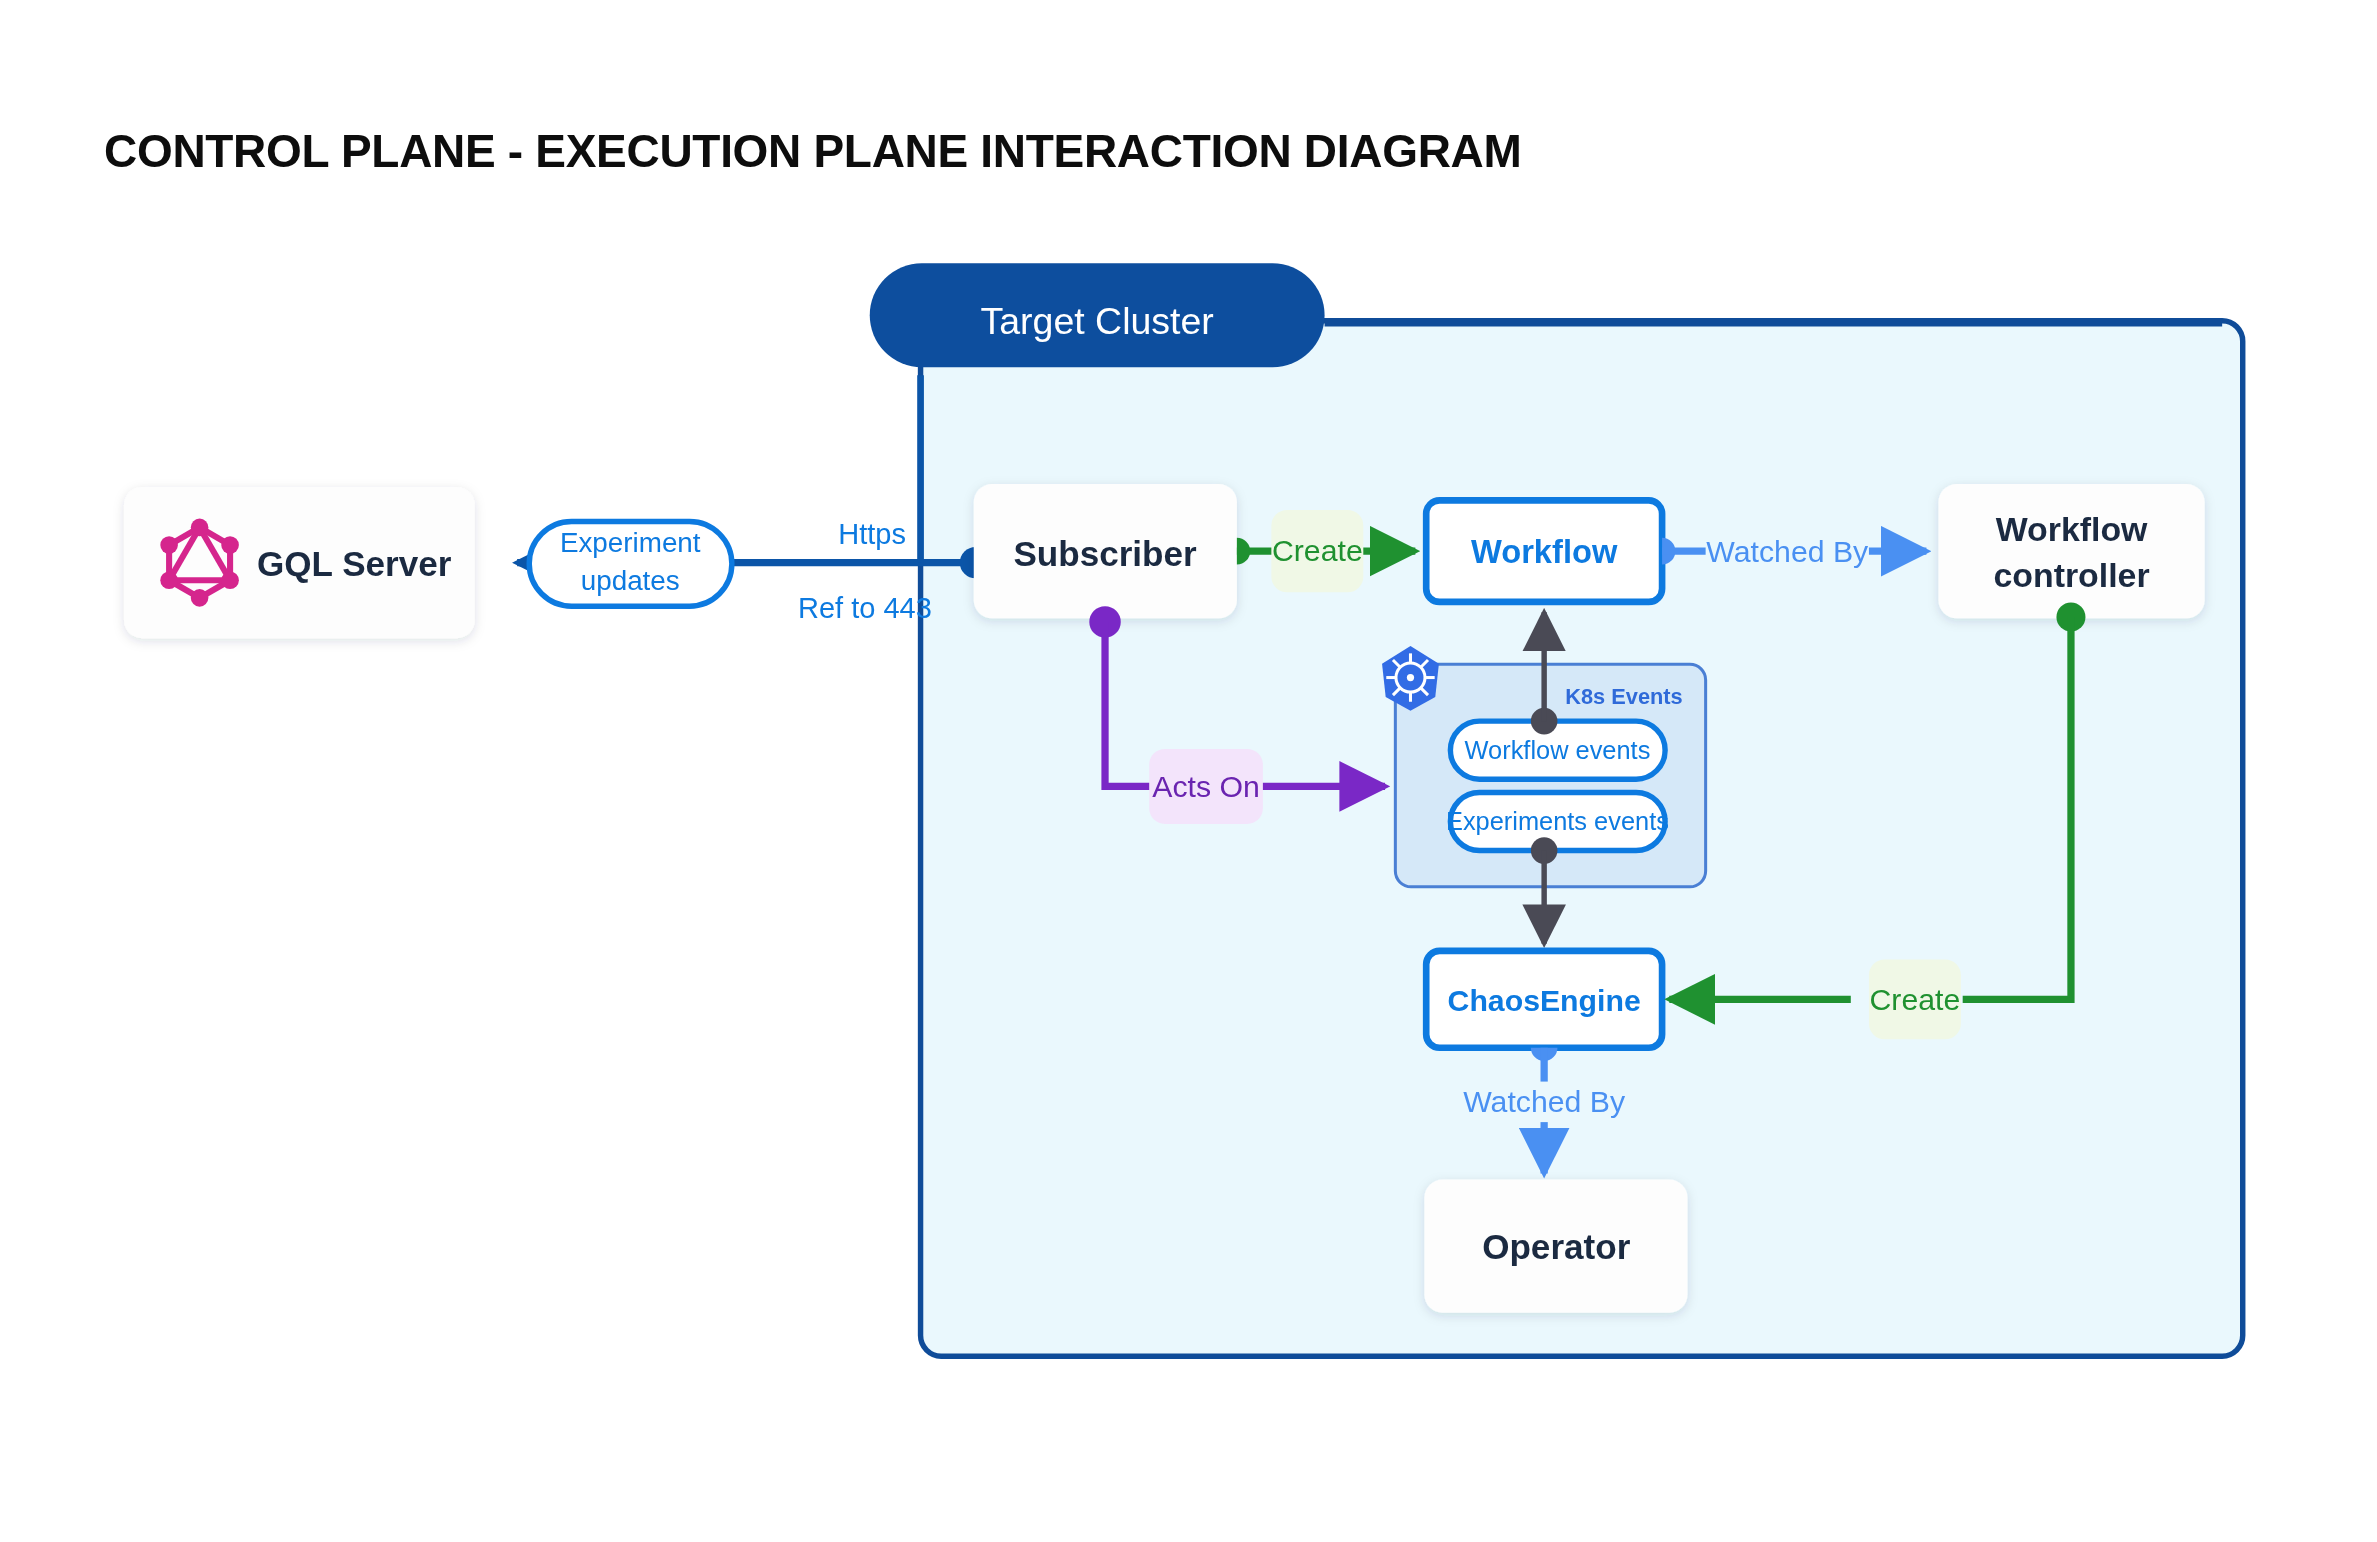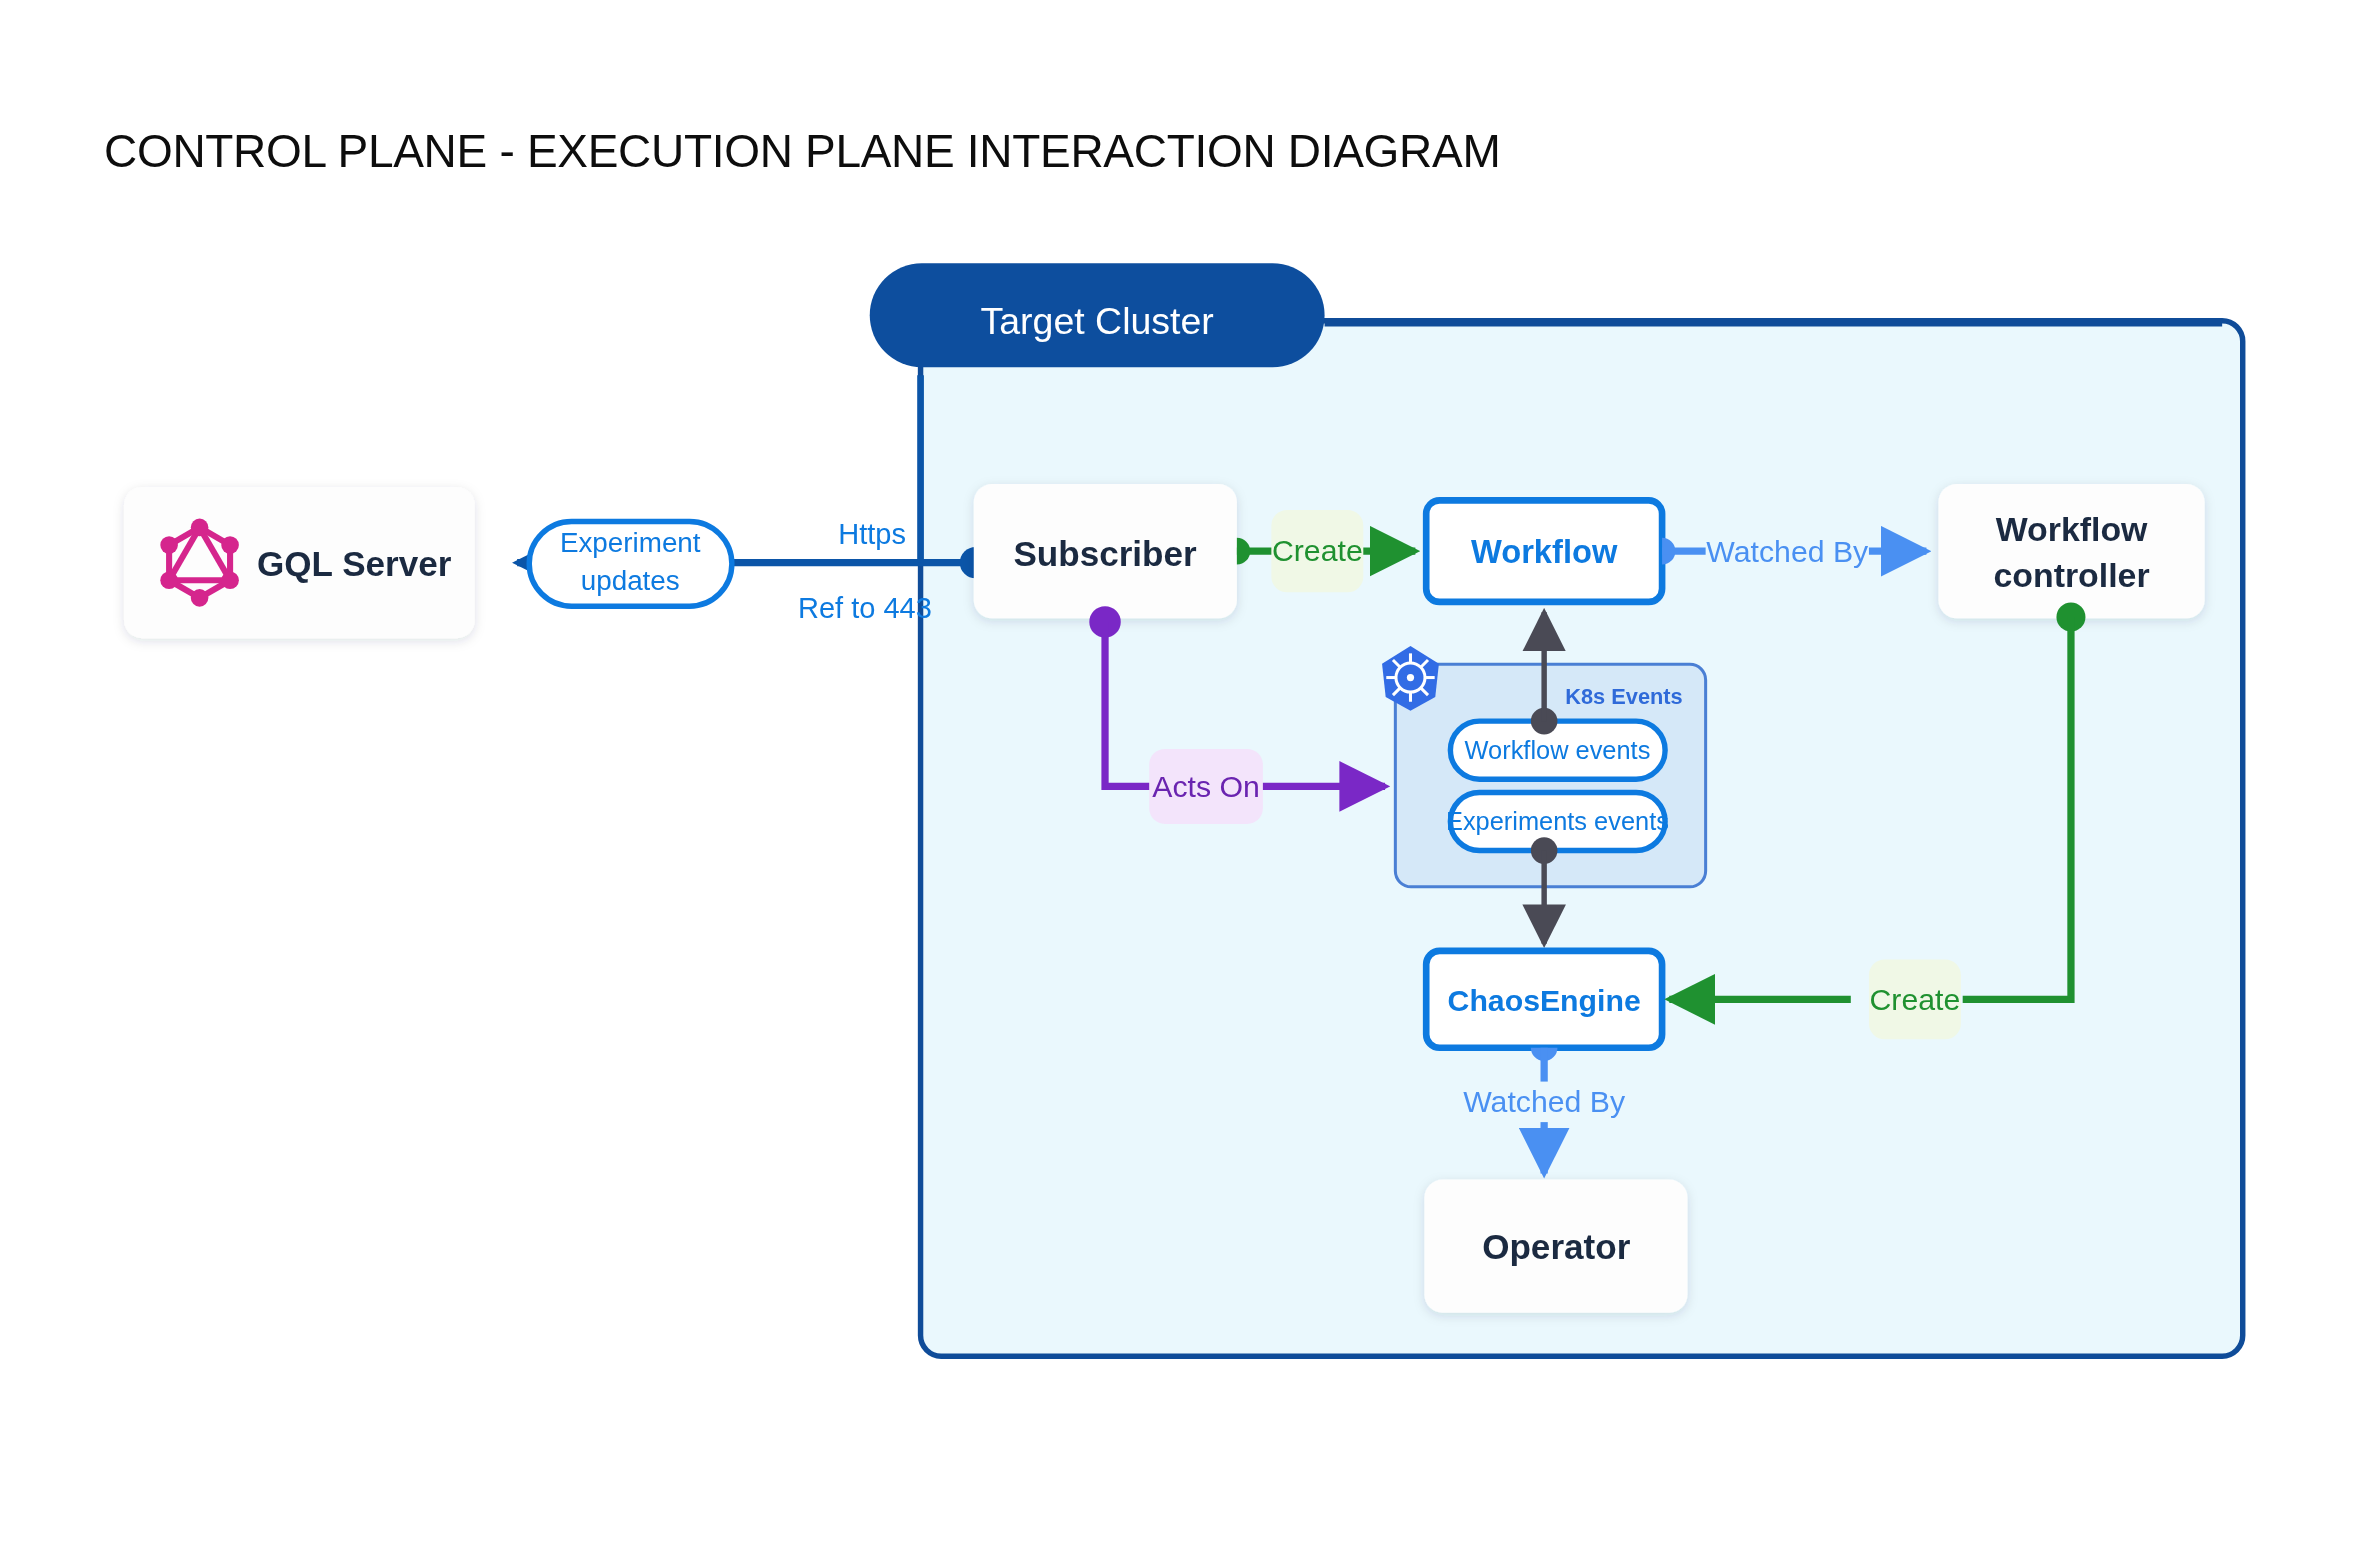--- a/index.html
+++ b/index.html
@@ -12,21 +12,21 @@
     height: 1542px;
     font-family: "Liberation Sans", sans-serif;
     position: relative;
     overflow: hidden;
   }
   #page-title {
     position: absolute;
     left: 104px;
     top: 124px;
     font-size: 46px;
-    font-weight: normal;
+    font-weight: bold;
     letter-spacing: -0.3px;
     color: #0d0d0d;
     white-space: nowrap;
   }
   #diagram-canvas {
     position: absolute;
     left: 0;
     top: 0;
     width: 2377px;
     height: 1542px;

